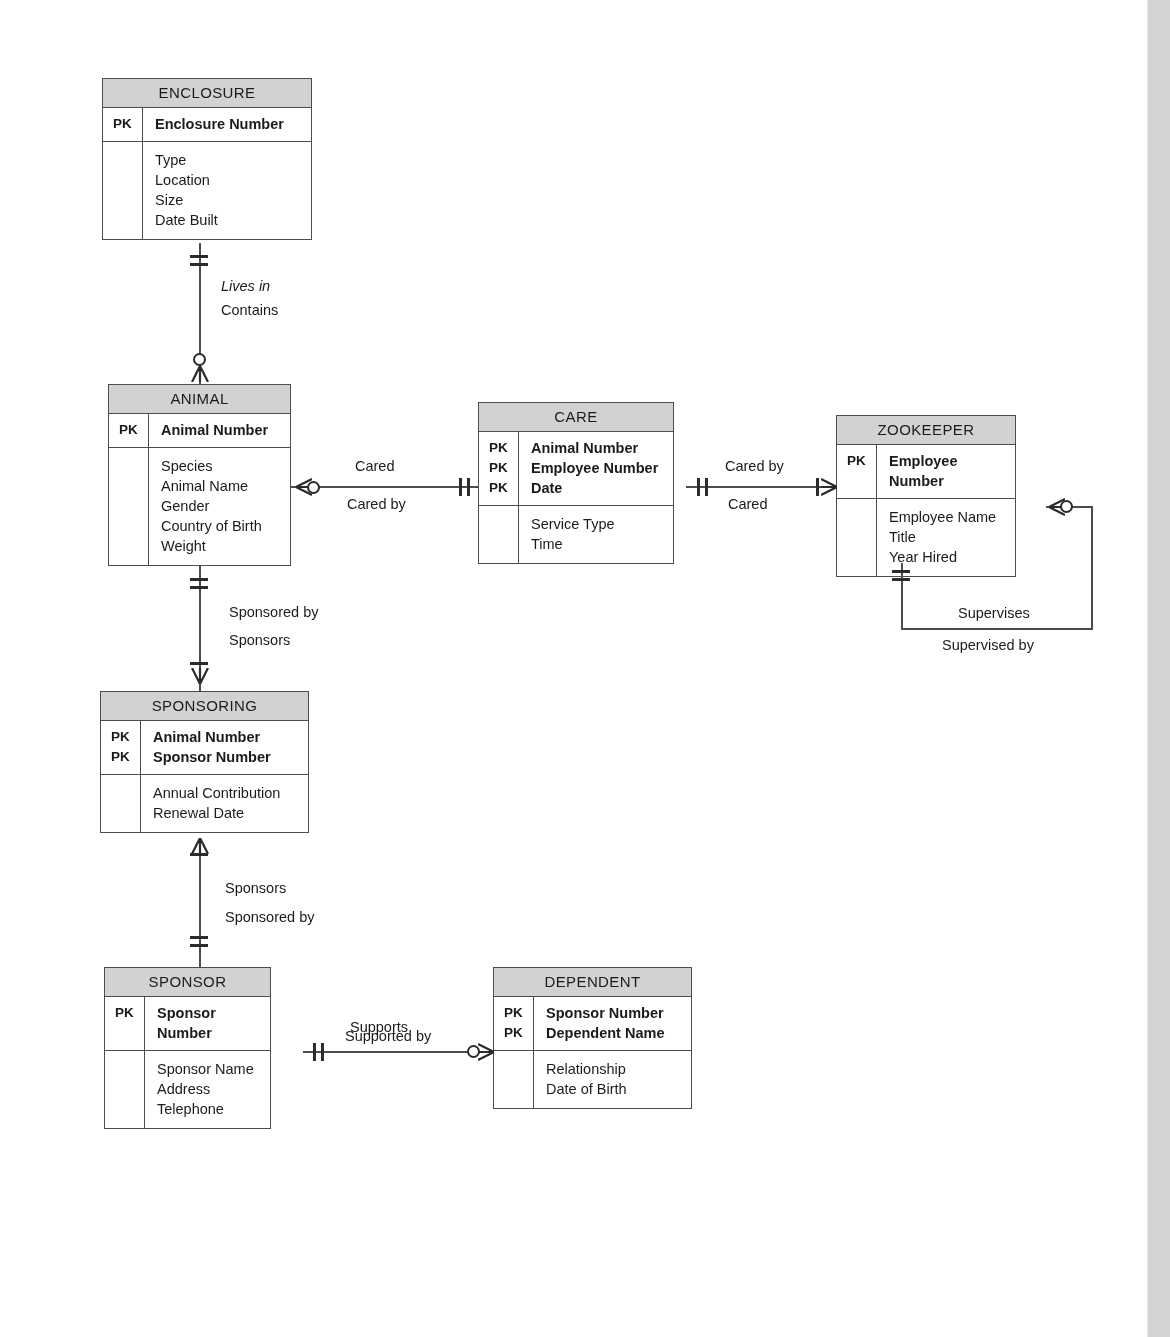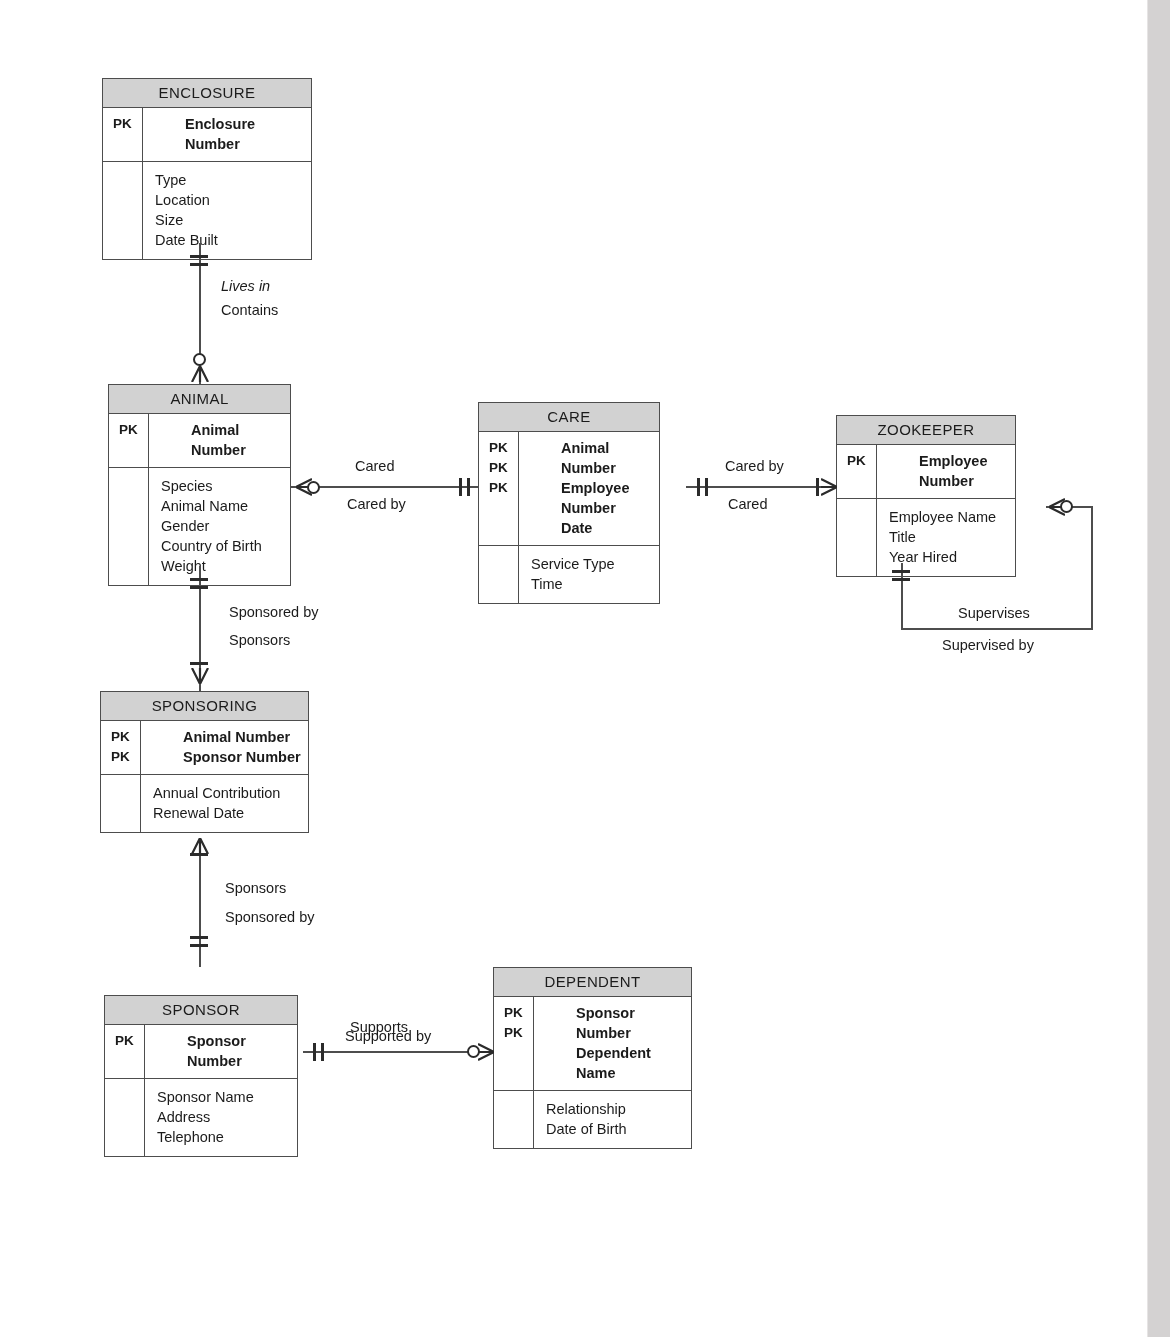--- a/index.html
+++ b/index.html
@@ -43,21 +43,21 @@
   }
   .ent-body{display:flex;}
   .key-col{
     width:40px;
     flex:0 0 40px;
     border-right:1.5px solid #4d4d4d;
     box-sizing:border-box;
   }
   .attr-col{flex:1 1 auto;box-sizing:border-box;}
 
-  .sec-keys{border-bottom:1.5px solid #4d4d4d;gap:30px;}
+  .sec-keys{border-bottom:1.5px solid #4d4d4d;}
   .sec-keys .key-col,.sec-keys .attr-col{padding:6px 0 7px 0;}
   .sec-attrs .key-col,.sec-attrs .attr-col{padding:8px 0 9px 0;}
 
   .key-col .line{
     font-weight:bold;font-size:13.5px;
     text-align:center;line-height:20px;
   }
   .attr-col .line{
     padding-left:12px;line-height:20px;font-size:14.5px;
   }
@@ -140,21 +140,21 @@
       <div class="attr-col">
         <div class="line">Species</div>
         <div class="line">Animal Name</div>
         <div class="line">Gender</div>
         <div class="line">Country of Birth</div>
         <div class="line">Weight</div>
       </div>
     </div>
   </div>
 
-  <div class="entity" id="ent-care" style="left:478px;top:402px;width:182px;">
+  <div class="entity" id="ent-care" style="left:478px;top:402px;width:196px;">
     <div class="ent-title">CARE</div>
     <div class="ent-body sec-keys">
       <div class="key-col">
         <div class="line">PK</div>
         <div class="line">PK</div>
         <div class="line">PK</div>
       </div>
       <div class="attr-col">
         <div class="line pk-line">Animal Number</div>
         <div class="line pk-line">Employee Number</div>
@@ -204,21 +204,21 @@
     </div>
     <div class="ent-body sec-attrs">
       <div class="key-col"></div>
       <div class="attr-col">
         <div class="line">Annual Contribution</div>
         <div class="line">Renewal Date</div>
       </div>
     </div>
   </div>
 
-  <div class="entity" id="ent-sponsor" style="left:104px;top:967px;width:194px;margin-top:28px;">
+  <div class="entity" id="ent-sponsor" style="left:104px;top:967px;width:167px;">
     <div class="ent-title">SPONSOR</div>
     <div class="ent-body sec-keys">
       <div class="key-col">
         <div class="line">PK</div>
       </div>
       <div class="attr-col">
         <div class="line pk-line">Sponsor Number</div>
       </div>
     </div>
     <div class="ent-body sec-attrs">

